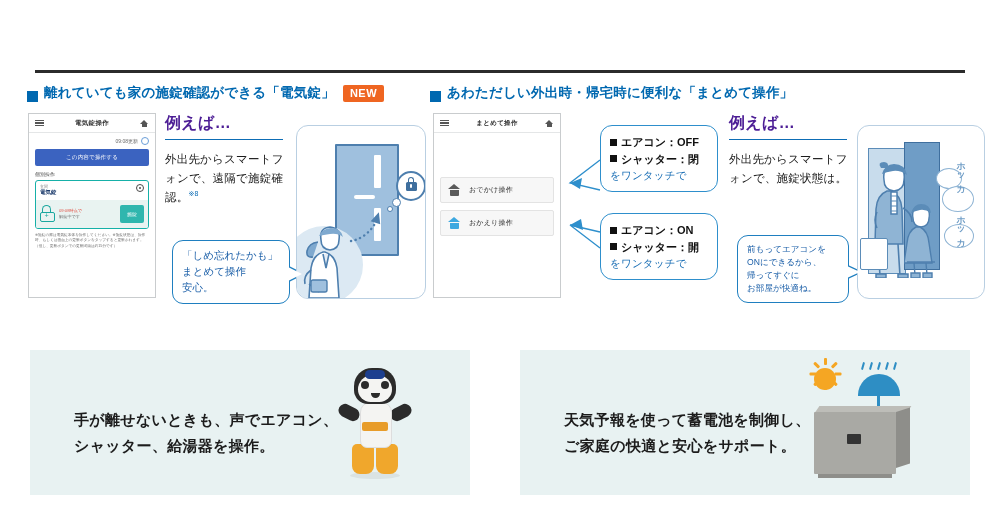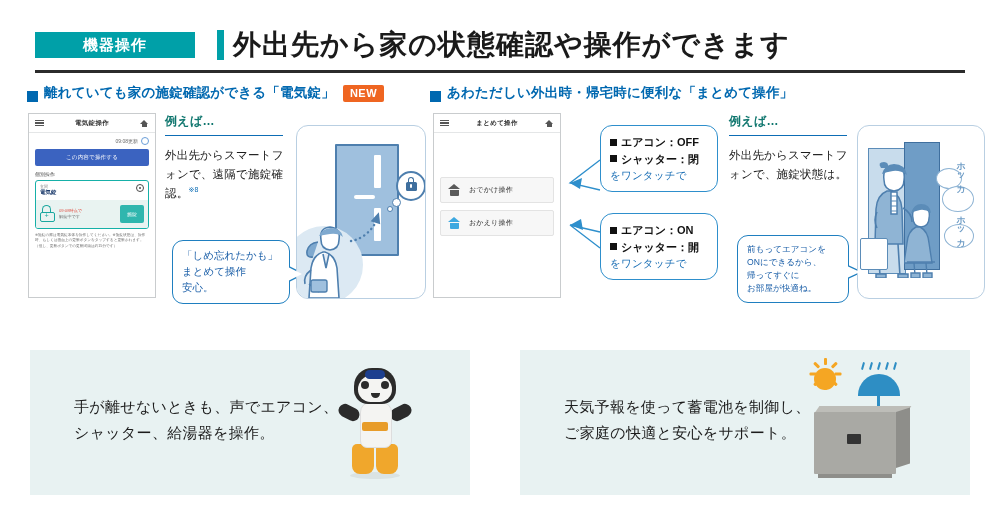--- a/index.html
+++ b/index.html
@@ -80,21 +80,21 @@
   .h-ic .roof{position:absolute;left:0;top:0;width:0;height:0;border-left:6.5px solid transparent;border-right:6.5px solid transparent;border-bottom:5.5px solid currentColor;}
   .h-ic .wall{position:absolute;left:2px;top:5.5px;width:9px;height:6.5px;background:currentColor;border-radius:0 0 1px 1px;}
   .h-dark{color:#5a5a5a;}
   .h-blue{color:#3da8e0;}
   .spacer-top{height:40px;}
 
   
   .ex{position:absolute;width:128px;}
   #ex-left{left:165px;top:113px;}
   #ex-right{left:729px;top:113px;}
-  .ex-h{font-size:12px;color:#0f766e;font-weight:bold;letter-spacing:.3px;}
+  .ex-h{font-size:16px;color:#4c1d95;font-weight:bold;letter-spacing:.3px;}
   .ex-rule{height:1.4px;background:#0d6db5;margin:5px 0 10px;width:118px;}
   .ex-p{font-size:11.5px;color:#1c1c1c;line-height:1.62;letter-spacing:.2px;}
   .ex-p .sup{font-size:7px;color:#0d6db5;vertical-align:super;}
 
   
   .bub{
     position:absolute;border:1.5px solid #1f7fc0;border-radius:11px;background:#fff;
     padding:7px 9px;box-sizing:border-box;line-height:1.52;
   }
   #bub-left{left:172px;top:240px;width:118px;font-size:10.5px;color:#1b5fa8;}
@@ -157,21 +157,21 @@
 
   
   .arrow-svg{position:absolute;left:0;top:0;width:1000px;height:518px;pointer-events:none;}
 
   
   .bcard{position:absolute;background:#e8f2f2;top:350px;height:145px;}
   #bcard-left{left:30px;width:440px;}
   #bcard-right{left:520px;width:450px;}
   .btag{position:absolute;left:15px;top:0;height:31px;background:#00a7ab;color:#fff;
     display:flex;align-items:center;padding:0 20px;font-size:15px;font-weight:bold;letter-spacing:.6px;}
-  .btxt{position:absolute;left:44px;top:44px;font-size:15px;color:#1c1c1c;line-height:1.75;letter-spacing:.3px;}
+  .btxt{position:absolute;left:44px;top:57px;font-size:15px;color:#1c1c1c;line-height:1.75;letter-spacing:.3px;font-weight:bold;}
 
   
   .robot{position:absolute;right:56px;top:18px;width:78px;height:112px;}
   .rb{position:absolute;}
   .rb-head{left:18px;top:0;width:42px;height:36px;background:#2b2b2b;border-radius:18px 18px 14px 14px;}
   .rb-face{left:22px;top:7px;width:34px;height:27px;background:#f4f4f2;border-radius:15px 15px 13px 13px;}
   .rb-eye{width:8px;height:8px;background:#2b2b2b;border-radius:50%;top:13px;}
   .rb-eye.l{left:25px;} .rb-eye.r{left:45px;}
   .rb-vis{left:29px;top:2px;width:20px;height:9px;background:#1d3f8f;border-radius:9px;}
   .rb-mouth{left:35px;top:25px;width:9px;height:5px;background:#2b2b2b;border-radius:0 0 5px 5px;}
@@ -195,25 +195,20 @@
   .bt-top{position:absolute;left:14px;top:42px;width:92px;height:8px;background:#bdbdb8;transform:skewX(-34deg);transform-origin:left bottom;}
   .bt-side{position:absolute;left:96px;top:48px;width:14px;height:56px;background:#8e8e8a;transform:skewY(-18deg);transform-origin:left top;}
   .bt-vent{position:absolute;left:47px;top:70px;width:14px;height:10px;background:#333;border-radius:1px;}
   .bt-foot{position:absolute;left:18px;top:110px;width:74px;height:4px;background:#8e8e8a;}
 </style>
 </head>
 <body>
 
 <div class="page">
 
-  <div class="header">
-    <div class="hdr-tag">機器操作</div>
-    <div class="hdr-bar"></div>
-    <div class="hdr-title">外出先から家の状態確認や操作ができます</div>
-  </div>
   <div class="hdr-rule"></div>
 
   <div class="sub" id="sub-left">
     <span class="sq"></span>
     <span class="txt">離れていても家の施錠確認ができる「電気錠」</span>
     <span class="badge-new">NEW</span>
   </div>
 
   <div class="sub" id="sub-right">
     <span class="sq"></span>

